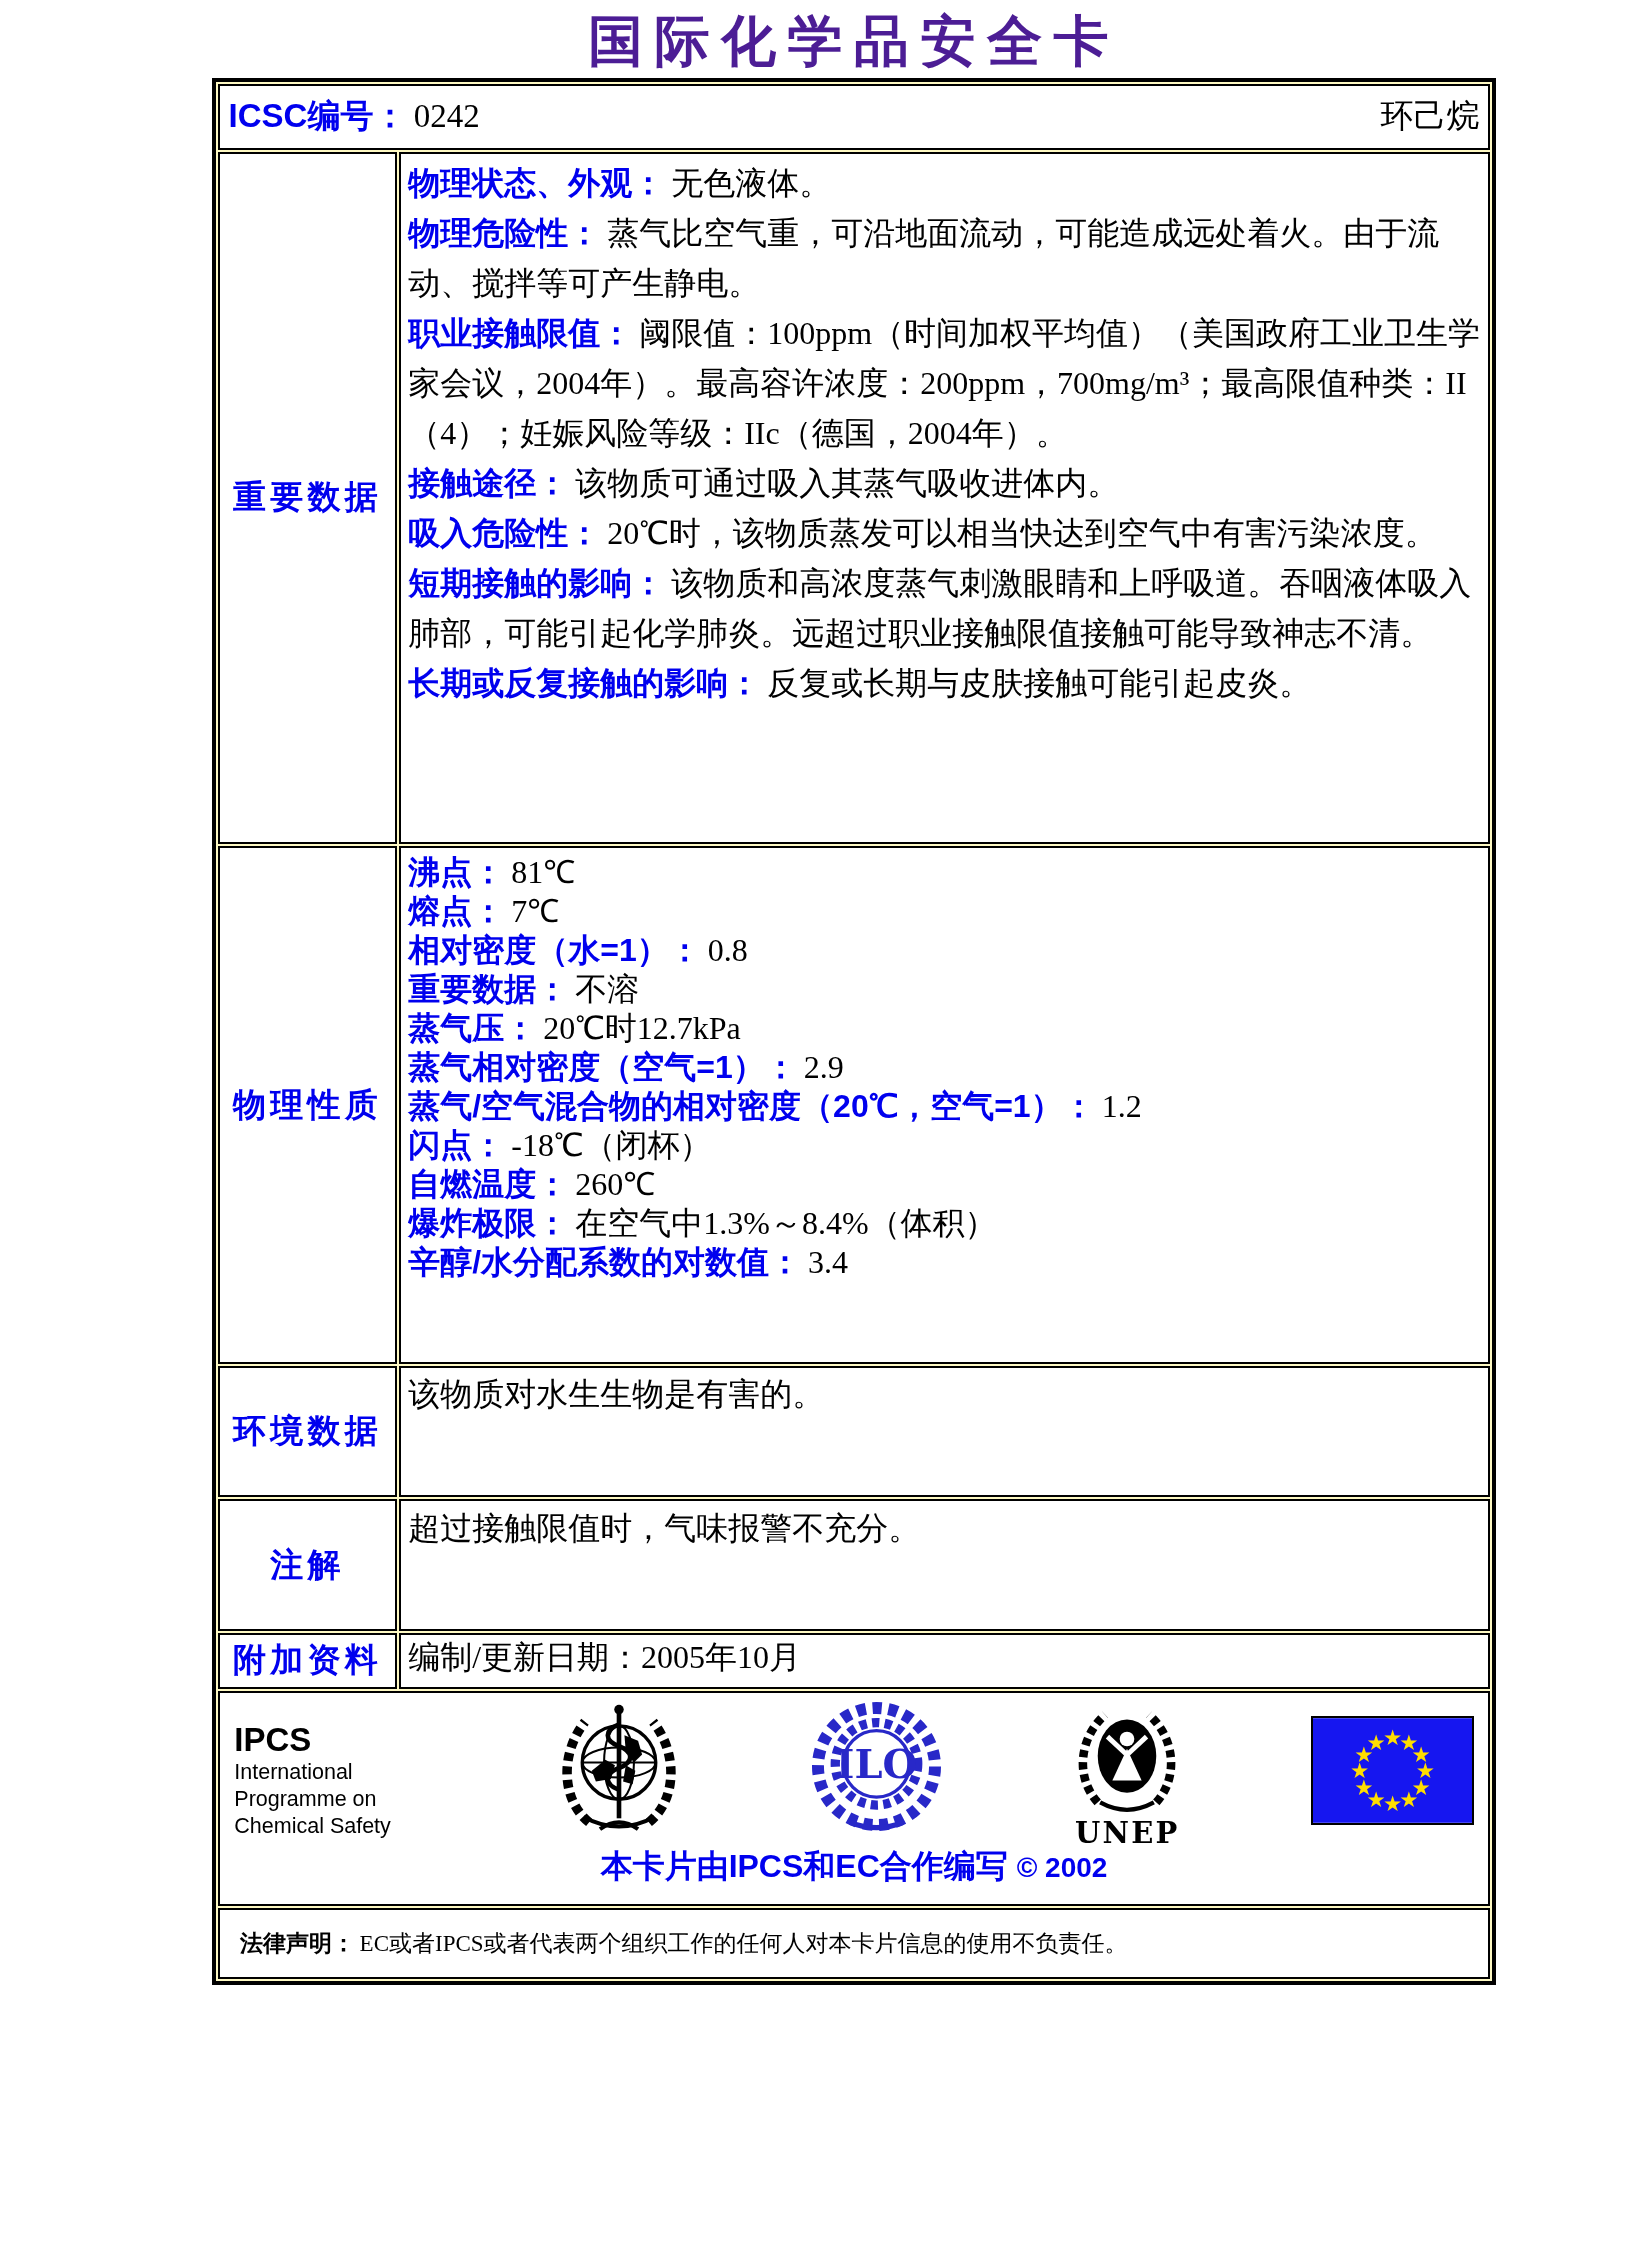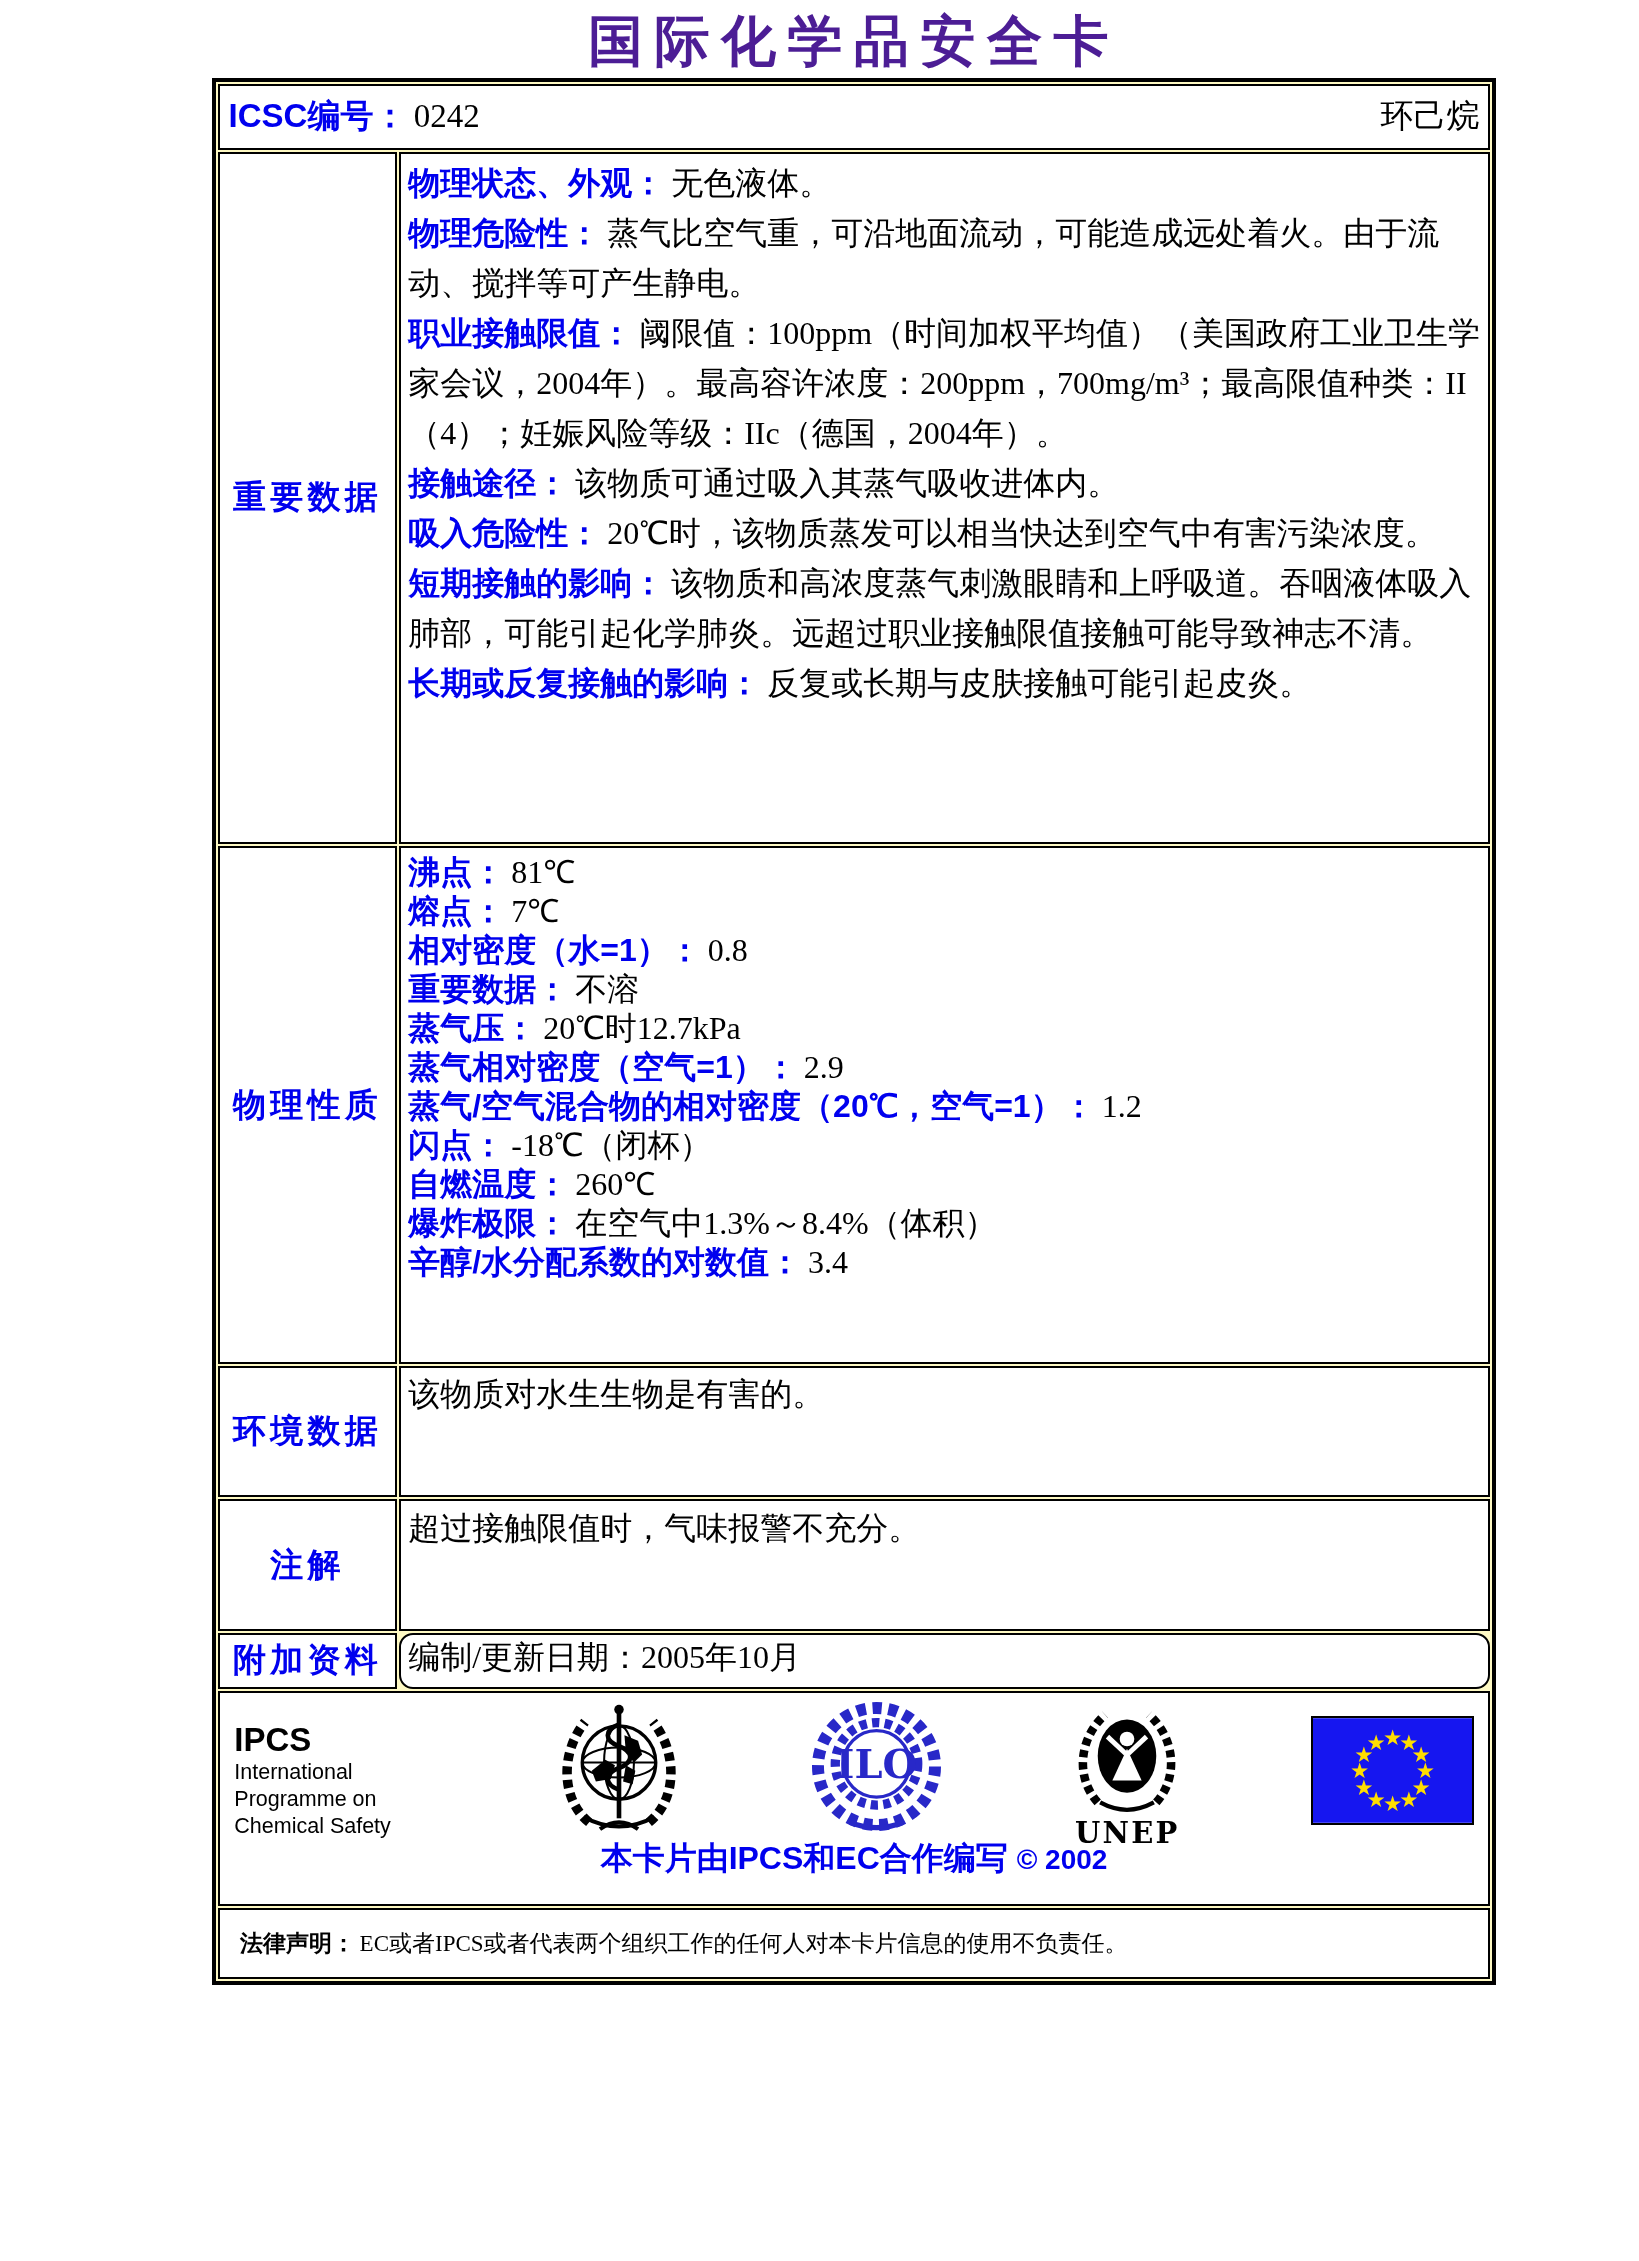--- a/index.html
+++ b/index.html
@@ -43,36 +43,36 @@
   .v{color:#000;}
   
   td.idrow{height:62px;vertical-align:middle;padding:0 8.6px;}
   .idflex{display:flex;justify-content:space-between;align-items:center;font-size:33px;}
   td.imp{height:680px;line-height:50px;}
   td.imp p{margin:0;}
   td.phys{height:505px;line-height:39px;margin-top:8px;}
   td.phys p{margin:0;}
   td.env{height:119px;line-height:44px;}
   td.note{height:119px;line-height:44px;}
-  td.add{height:43px;line-height:37px;border-radius:14px;}
+  td.add{height:43px;line-height:37px;}
   td.footer{height:197px;position:relative;padding:7.2px 14.3px;}
   td.legal{height:67px;vertical-align:middle;padding:0 20px;font-size:23px;line-height:40px;}
   .legal-k{font-family:"Liberation Sans",sans-serif;font-weight:bold;color:#000;margin-right:0.2em;}
   
   .logos{display:flex;justify-content:space-between;align-items:flex-start;width:100%;}
   .ipcs-block{font-family:"Liberation Sans",sans-serif;color:#000;width:194px;padding-top:20px;}
   .ipcs-title{font-size:33px;font-weight:bold;line-height:39px;}
   .ipcs-sub{font-size:21.5px;line-height:27px;}
   .logo-box{display:flex;flex-direction:column;align-items:center;}
   .unep-text{
     font-family:"DejaVu Serif",serif;font-weight:bold;
     font-size:29px;letter-spacing:2.2px;line-height:30px;color:#000;margin-top:-4.3px;
   }
   .credit{
-    position:absolute;left:0;right:0;bottom:23px;
+    position:absolute;left:0;right:0;bottom:15px;
     text-align:center;
     font-family:"Liberation Sans",sans-serif;
     font-weight:bold;color:#0000EE;font-size:32px;
   }
   .credit .yr{font-size:28px;font-weight:bold;}
   .euflag{border:2.2px solid #000;display:block;}
 </style>
 </head>
 <body>
 

